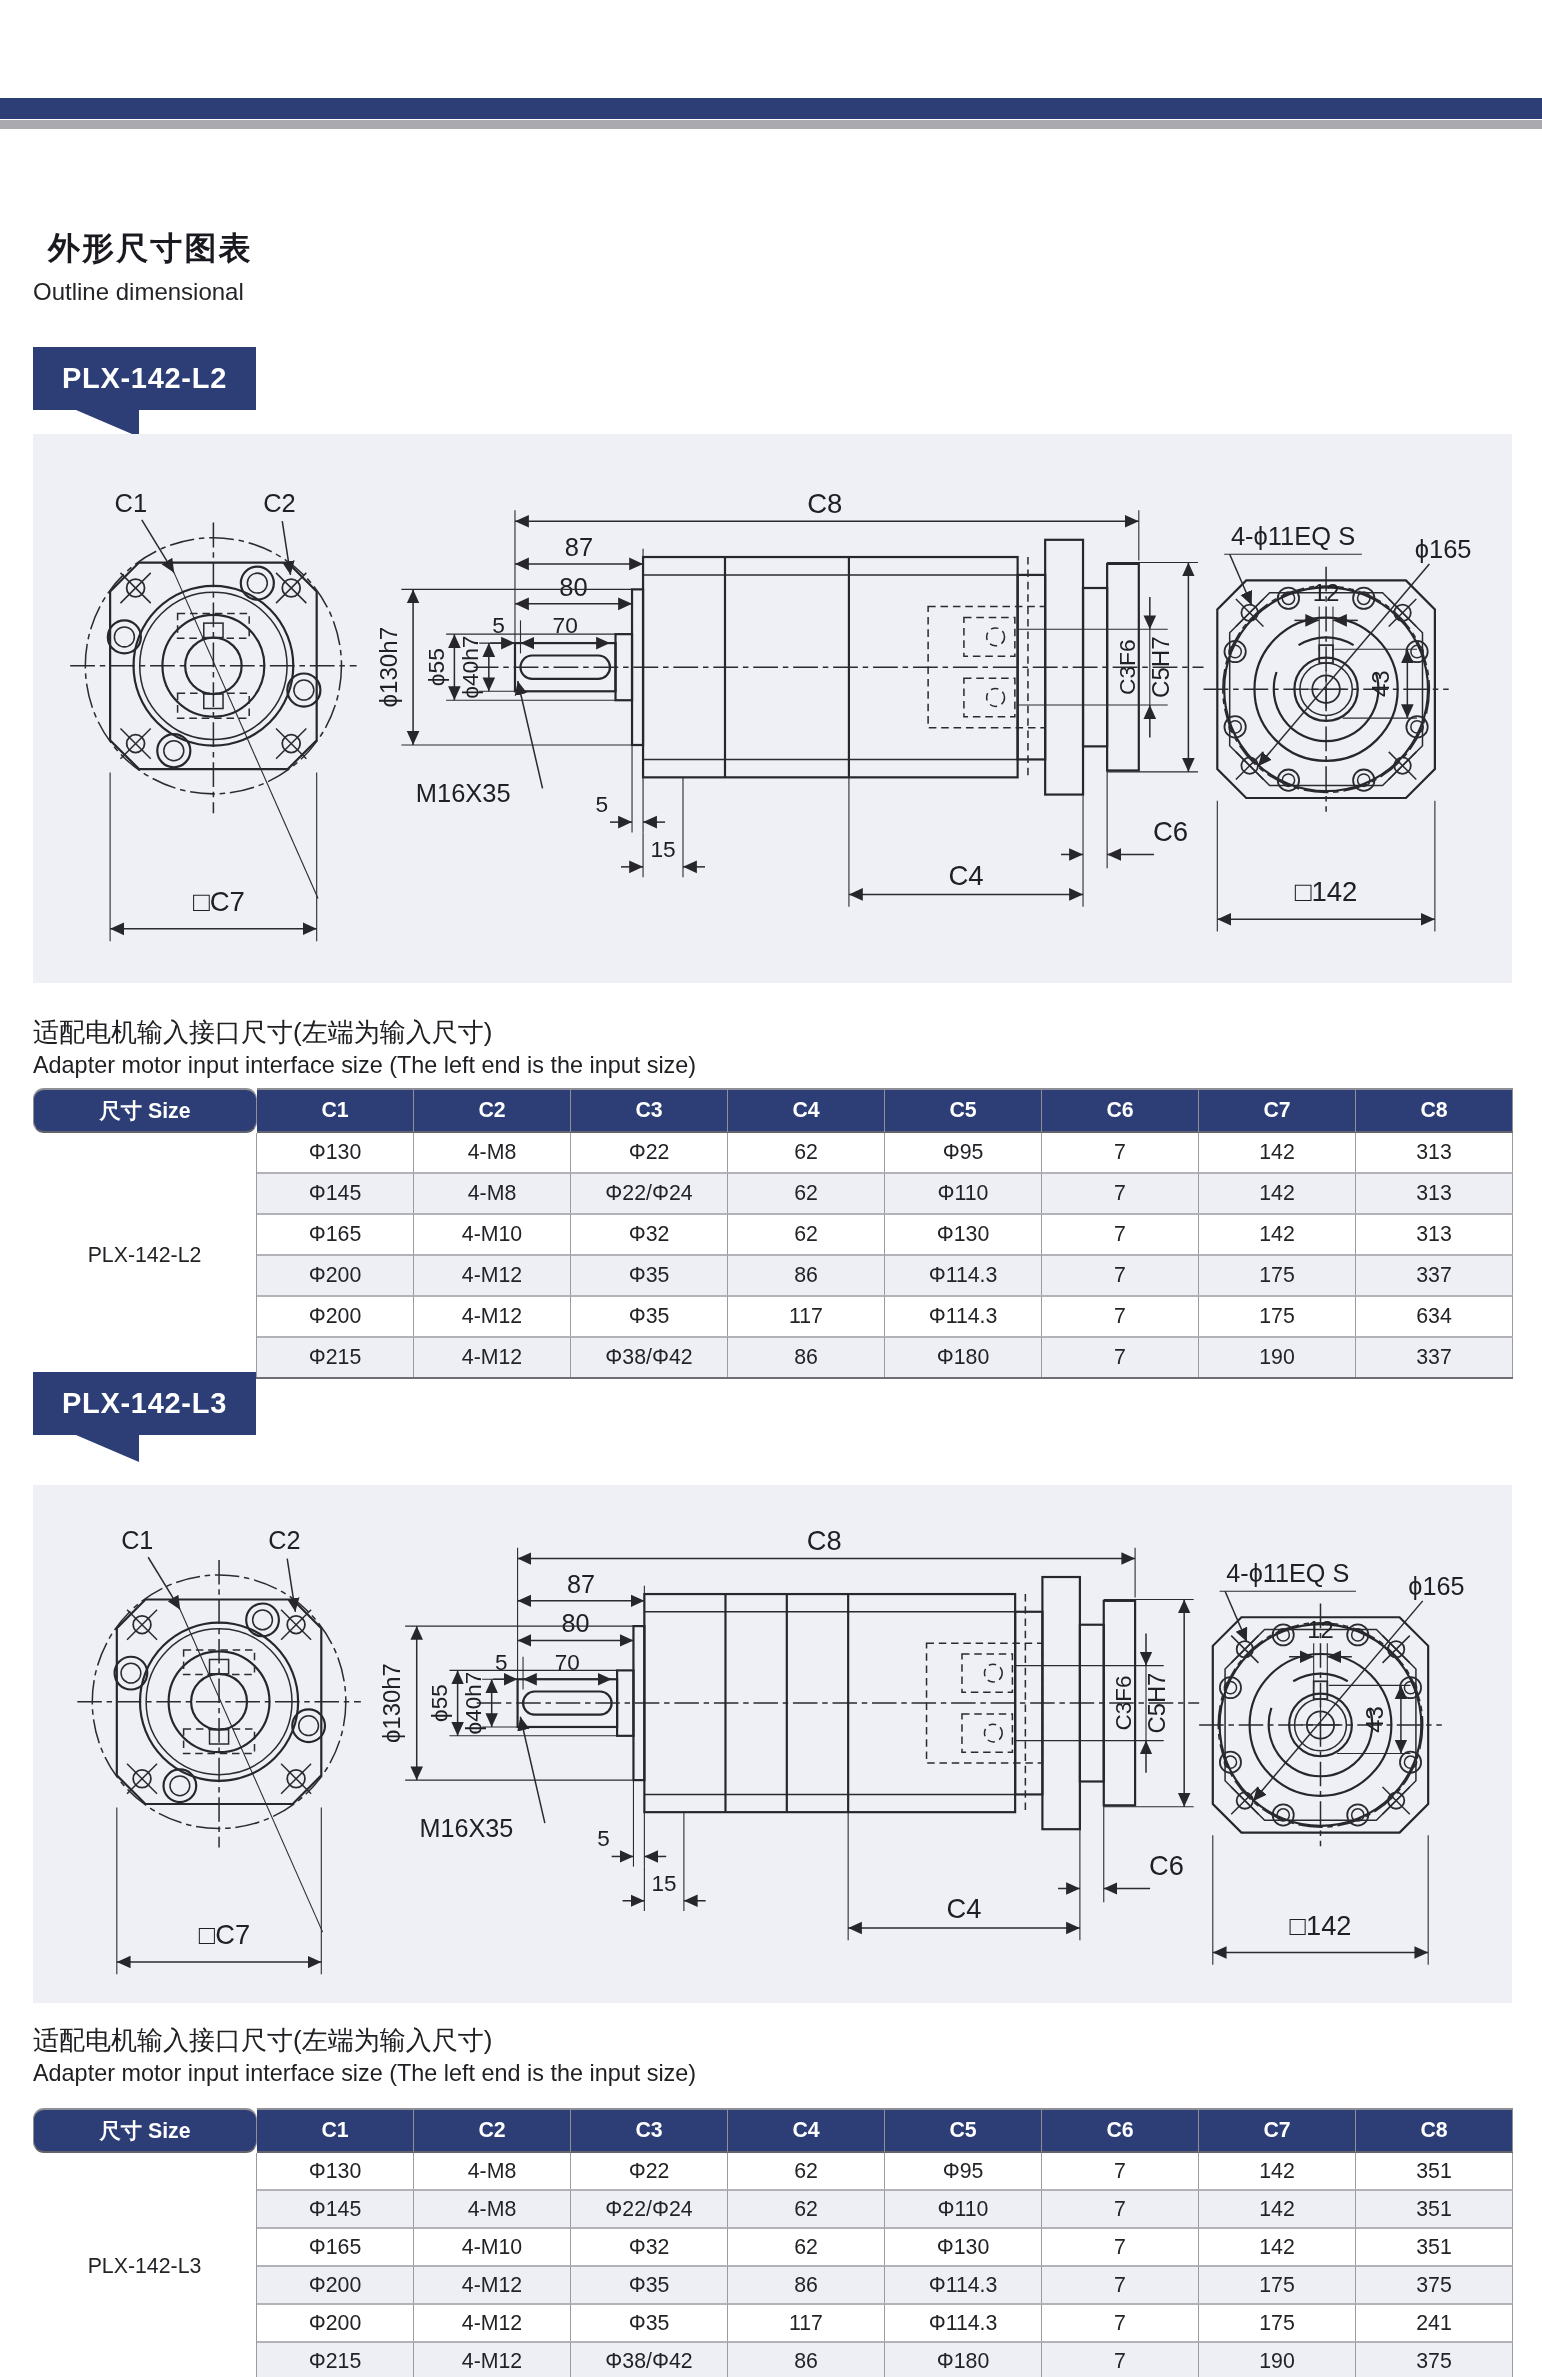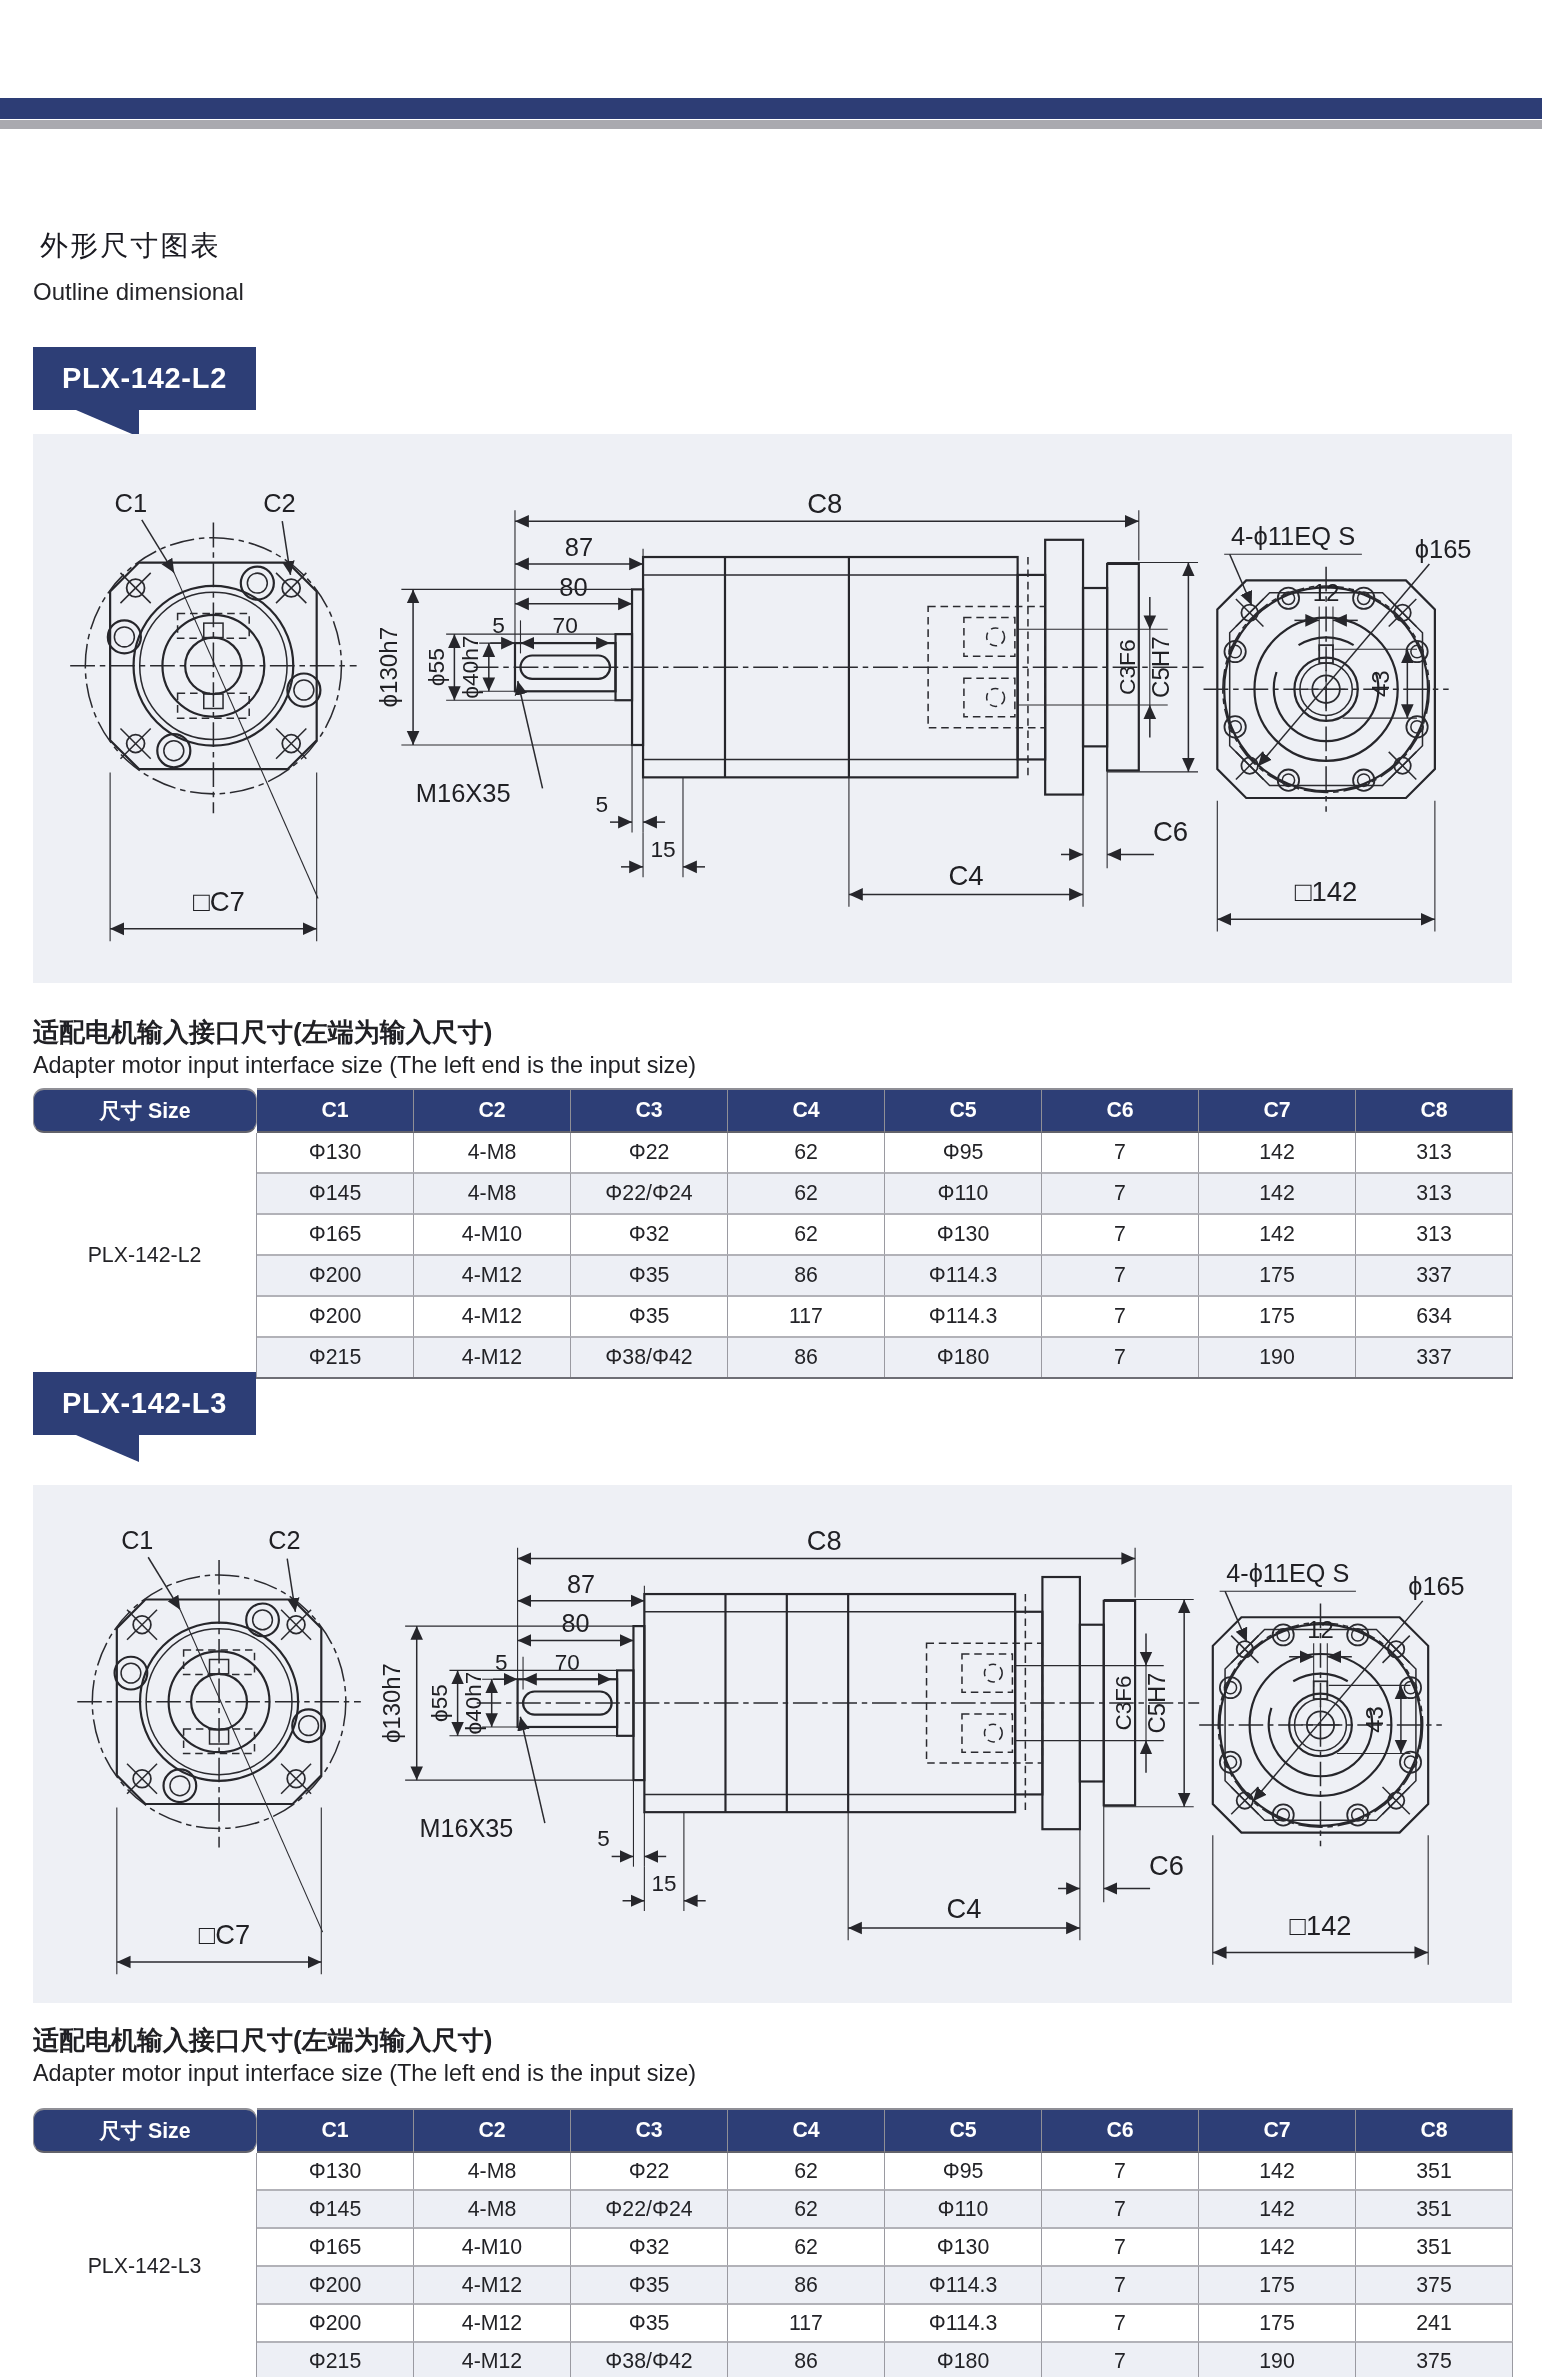--- a/index.html
+++ b/index.html
@@ -4,41 +4,41 @@
 <style>
   html,body{margin:0;padding:0;background:#fff;}
   body{width:1542px;height:2377px;position:relative;font-family:"Liberation Sans",sans-serif;color:#1d1d21;}
   .abs{position:absolute;}
 
   
   .bar-navy{left:0;top:98px;width:1542px;height:20.7px;background:#2d3d75;}
   .bar-gray{left:0;top:120px;width:1542px;height:9px;background:#a9a9af;}
 
   
-  .title-zh{left:40px;top:227px;font-size:28px;font-weight:normal;color:#191920;letter-spacing:2.1px;}
+  .title-zh{left:48px;top:227px;font-size:32px;font-weight:bold;color:#191920;letter-spacing:2.1px;}
   .title-en{left:33px;top:278px;font-size:24px;color:#242428;}
 
   
   .badge{left:33px;width:223px;height:63px;background:#2d3e76;color:#fff;
          display:flex;align-items:center;justify-content:center;
          font-size:29px;font-weight:bold;letter-spacing:0.7px;}
   .badge::after{content:"";position:absolute;left:43px;top:100%;width:0;height:0;
                 border-top:27.5px solid #2d3e76;border-left:63px solid transparent;}
   .badge1{top:347px;}
   .badge2{top:1372px;}
 
   
   .panel{left:33px;width:1479px;background:#eef0f5;}
   .panel1{top:434px;height:549px;}
   .panel2{top:1485px;height:518px;}
   .panel svg{width:100%;height:100%;display:block;}
   .panel-l2 .l3only{display:none;}
 
   
-  .cap-zh{left:33px;font-size:26px;color:#202024;font-weight:bold;}
+  .cap-zh{left:33px;font-size:26px;color:#202024;}
   .cap-en{left:33px;font-size:23.4px;color:#202024;}
   .cap1zh{top:1015px;} .cap1en{top:1052px;}
   .cap2zh{top:2023px;} .cap2en{top:2060px;}
 
   
   table.dim{position:absolute;left:33px;width:1479px;border-collapse:separate;border-spacing:0;
             table-layout:fixed;border-bottom:2.8px solid #6e6e75;}
   .t1{top:1088px;} .t2{top:2108px;}
   table.dim th{background:#2d3e76;color:#fff;font-weight:bold;font-size:21.3px;height:41px;
                border-top:2.1px solid #8f8f96;border-bottom:2.1px solid #62626a;

